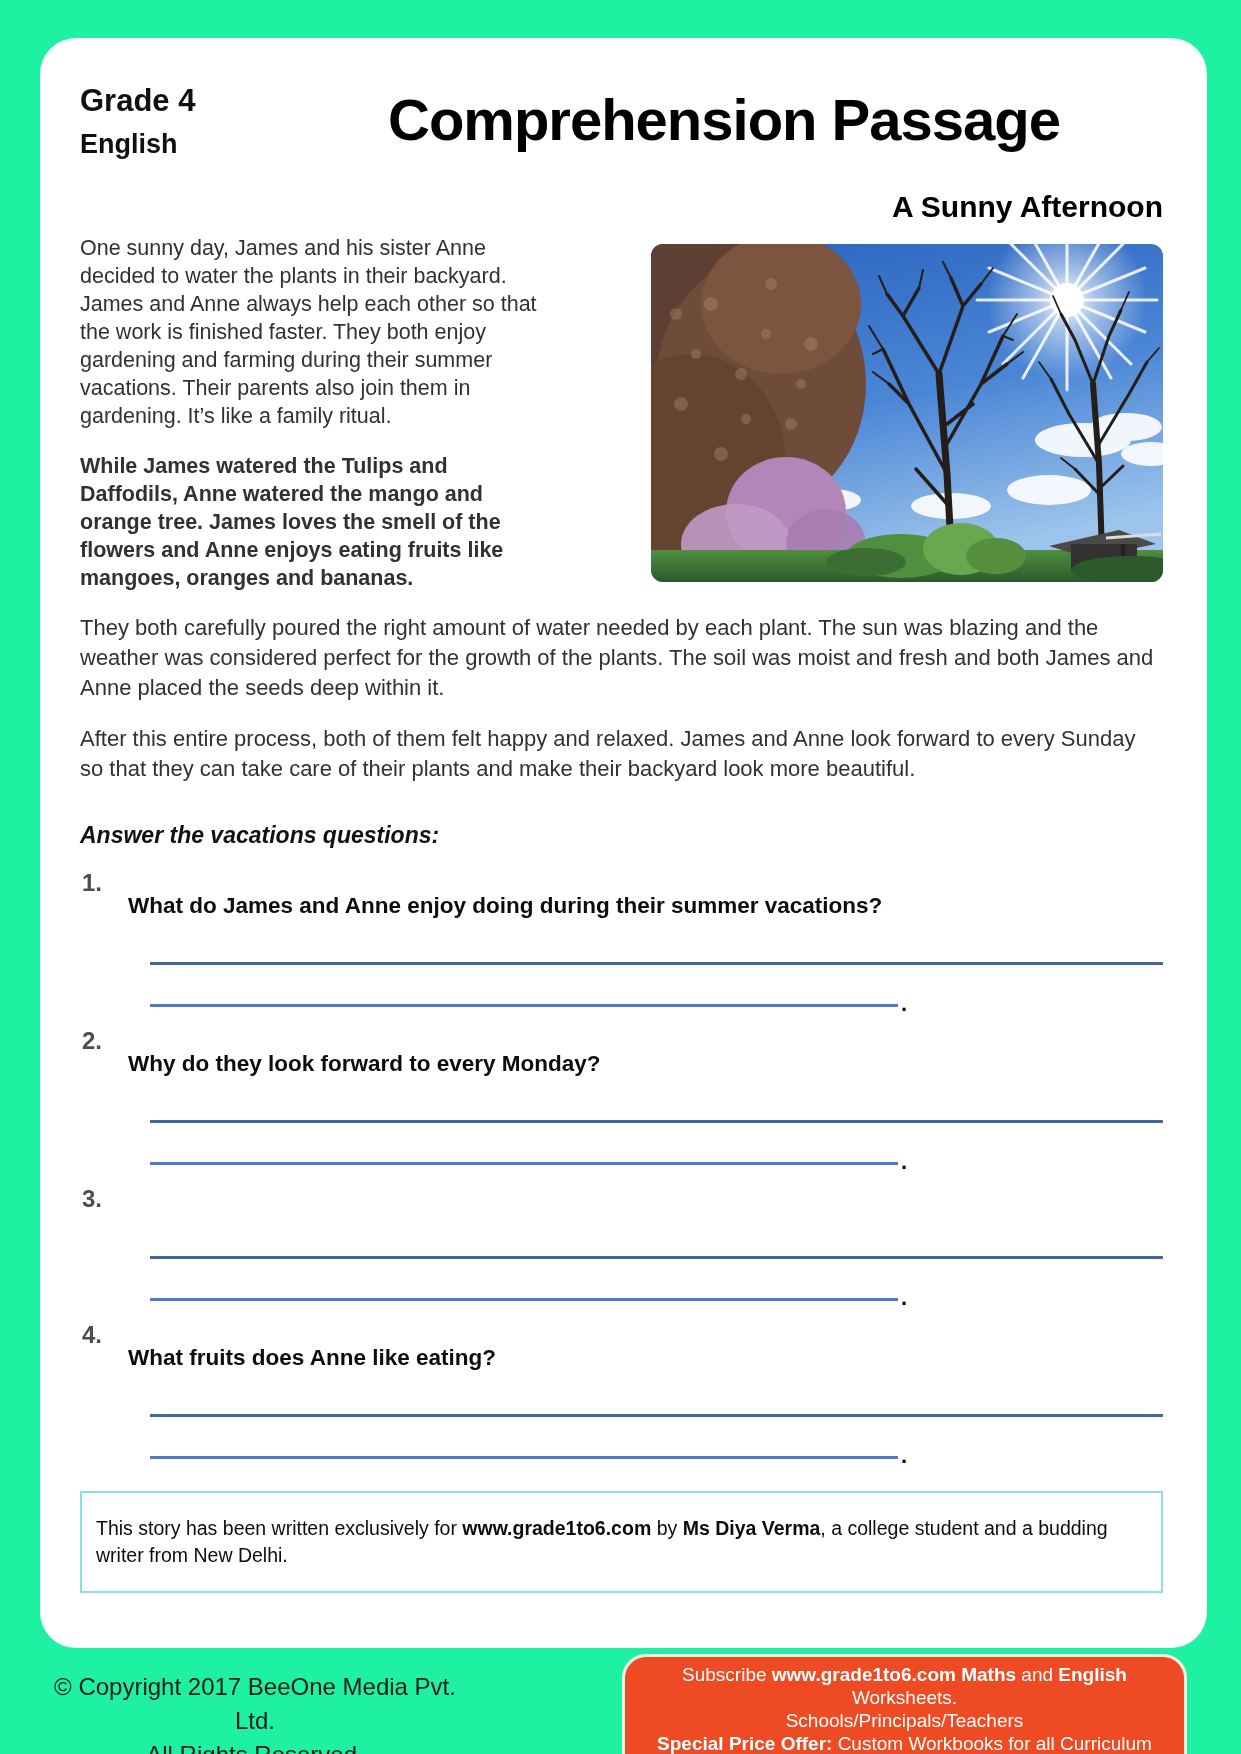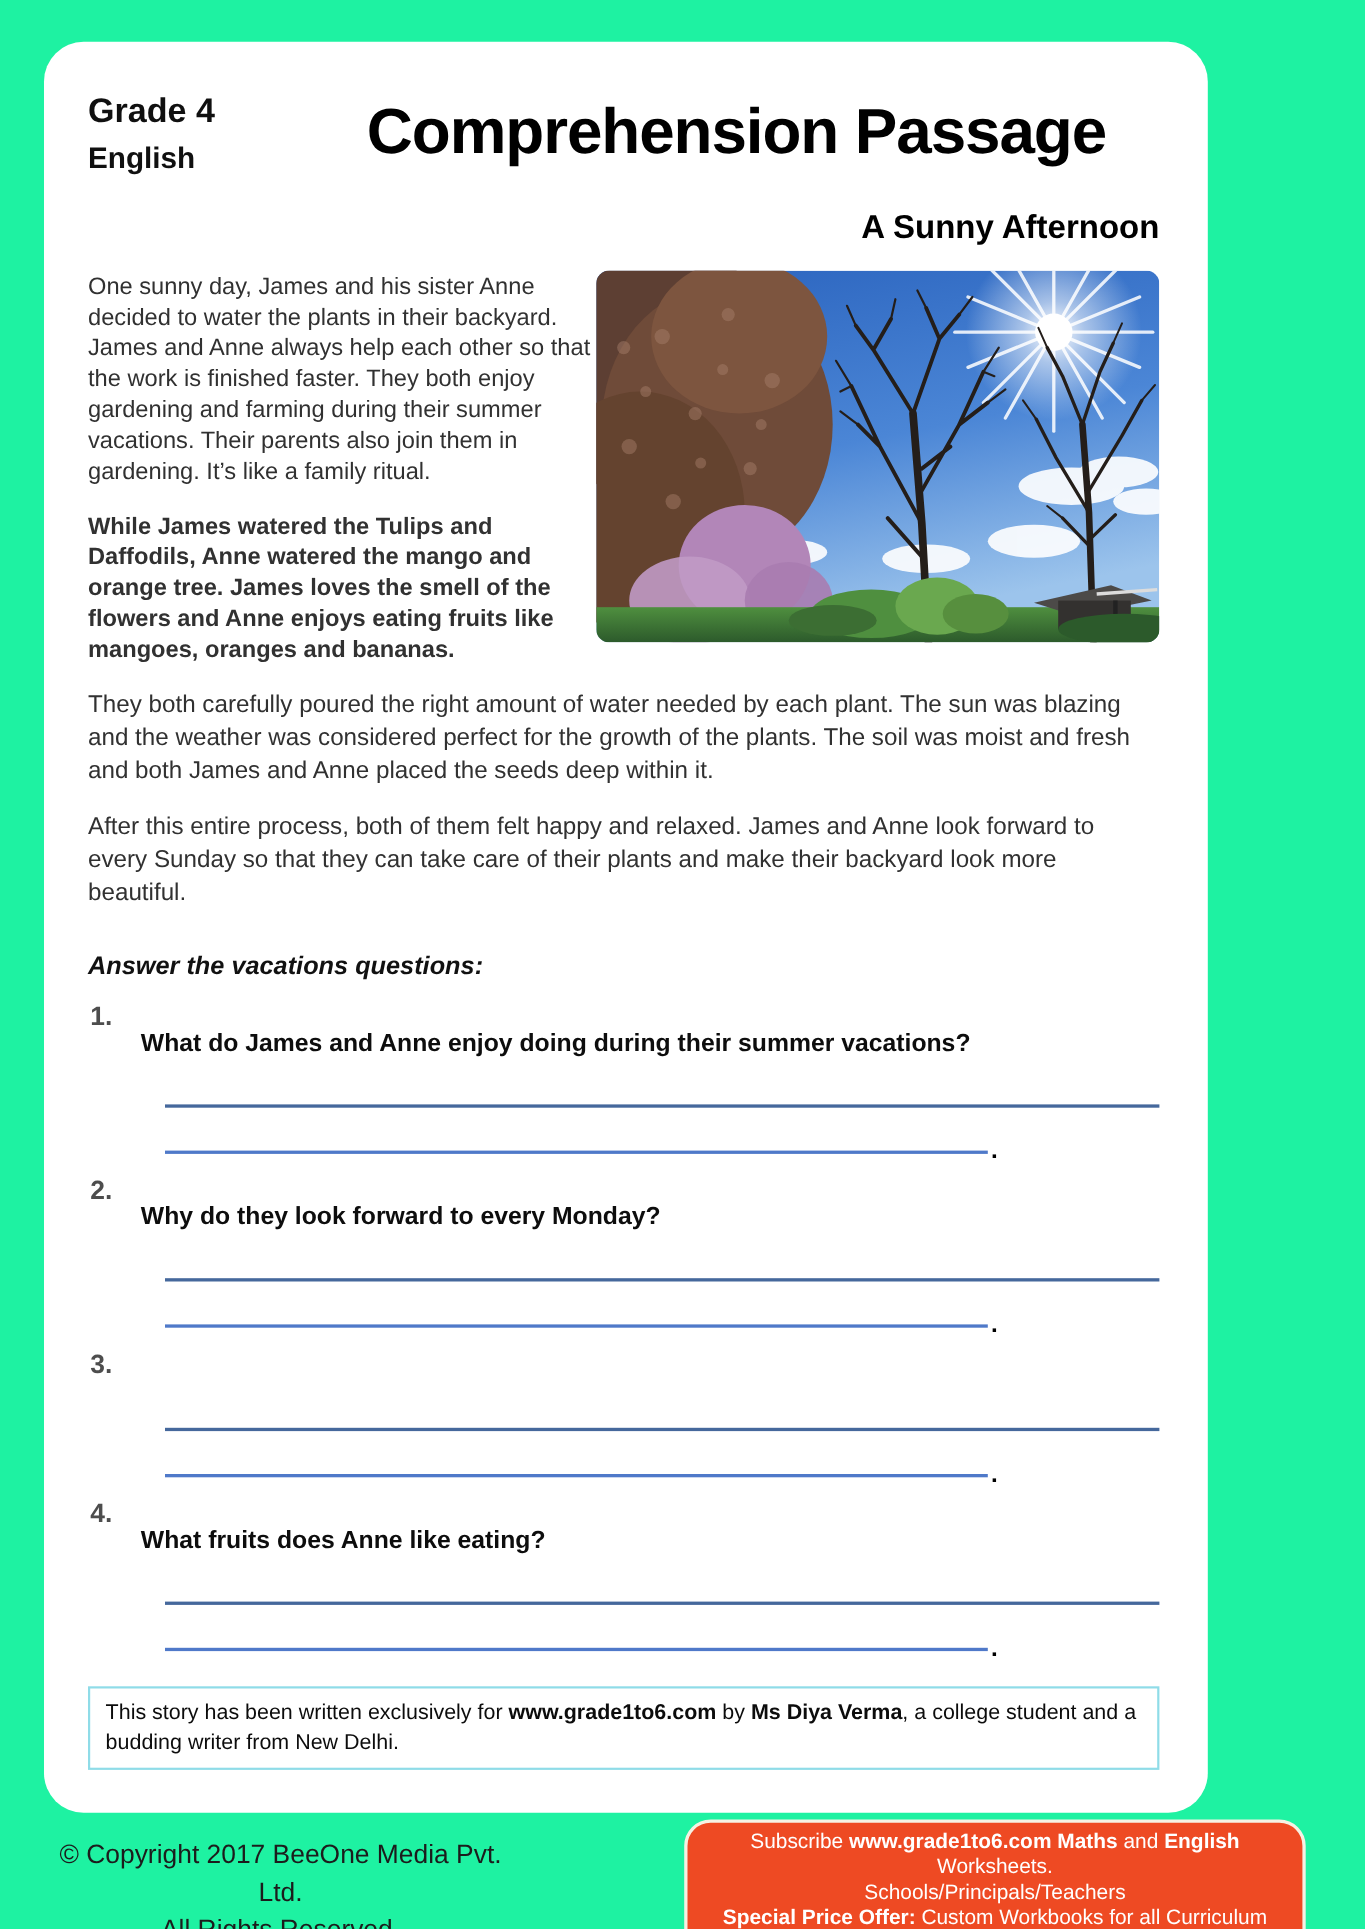--- a/index.html
+++ b/index.html
@@ -5,59 +5,59 @@
   * { margin:0; padding:0; box-sizing:border-box; }
   html,body { width:1241px; height:1754px; }
   body {
     background:#1ef2a2;
     font-family:"Liberation Sans","DejaVu Sans",sans-serif;
     position:relative;
     overflow:hidden;
   }
   .page {
     position:absolute; left:40px; top:38px;
-    width:1058px; height:1610px;
+    width:1167px; height:1610px;
     background:#ffffff; border-radius:36px;
     padding:36px 44px 0 40px;
   }
   
   .header { display:flex; align-items:flex-start; }
   .header-left { width:205px; padding-top:8px; }
   .grade { font-size:31px; font-weight:bold; color:#101010; line-height:1.25; }
   .subject { font-size:27px; font-weight:bold; color:#101010; line-height:1.3; margin-top:6px; }
   .page-title {
     flex:1; text-align:center; font-size:58px; font-weight:bold;
     color:#000; letter-spacing:-1px; padding-top:12px;
   }
   
   .instruction { margin-top:24px; font-size:23px; font-weight:bold; font-style:italic; color:#111; }
   .passage-title { margin-top:28px; text-align:right; font-size:30px; font-weight:bold; color:#000; }
   
-  .passage-flex { margin-top:22px; display:flex; }
+  .passage-flex { margin-top:10px; display:flex;align-items:center; }
   .passage-col { width:460px; font-size:21.5px; line-height:28px; color:#313131; }
   .passage-col p + p { margin-top:22px;font-weight:bold; }
   .photo-wrap { margin-left:auto; width:512px; height:338px; border-radius:12px; overflow:hidden; }
   .photo-wrap svg { display:block; }
   .para-full { margin-top:21px; font-size:22px; line-height:30px; color:#313131; }
   
   .questions-heading { margin-top:38px; font-size:23px; font-weight:bold; font-style:italic; color:#111; }
   .question { margin-top:20px; }
   .q-row { display:flex; }
   .q-num { width:48px; font-size:24px; font-weight:bold; color:#4d4d4d; padding-left:2px; }
   .q-text { font-size:22.5px; font-weight:bold; color:#0d0d0d;margin-top:24px; }
   .answer-row { display:flex; align-items:flex-end; margin-left:70px; }
   .answer-row.first { margin-top:42px; }
   .answer-row.second { margin-top:36px; }
   .answer-line { border-bottom:3px solid #44689e; height:4px; }
   .answer-row.first .answer-line { flex:1; border-color:#45689c; }
   .answer-row.second .answer-line { width:748px; border-color:#4f79c9; }
   .period { font-size:22px; font-weight:bold; color:#000; line-height:6px; margin-left:3px; }
   
   .note-box {
-    margin-top:32px; border:2px solid #8fdce8; padding:9px 14px;
+    margin-top:32px; border:2px solid #8fdce8; padding:22px 14px;
     font-size:19.5px; line-height:27px; color:#0c0c0c;
   }
   
   .footer { position:absolute; left:40px; right:54px; top:1654px; display:flex; }
   .copyright {
     width:430px; text-align:center; padding-top:16px;
     font-size:24px; line-height:34px; color:#1c1c1c;
   }
   .promo-box {
     margin-left:auto; width:565px; min-height:93px;

